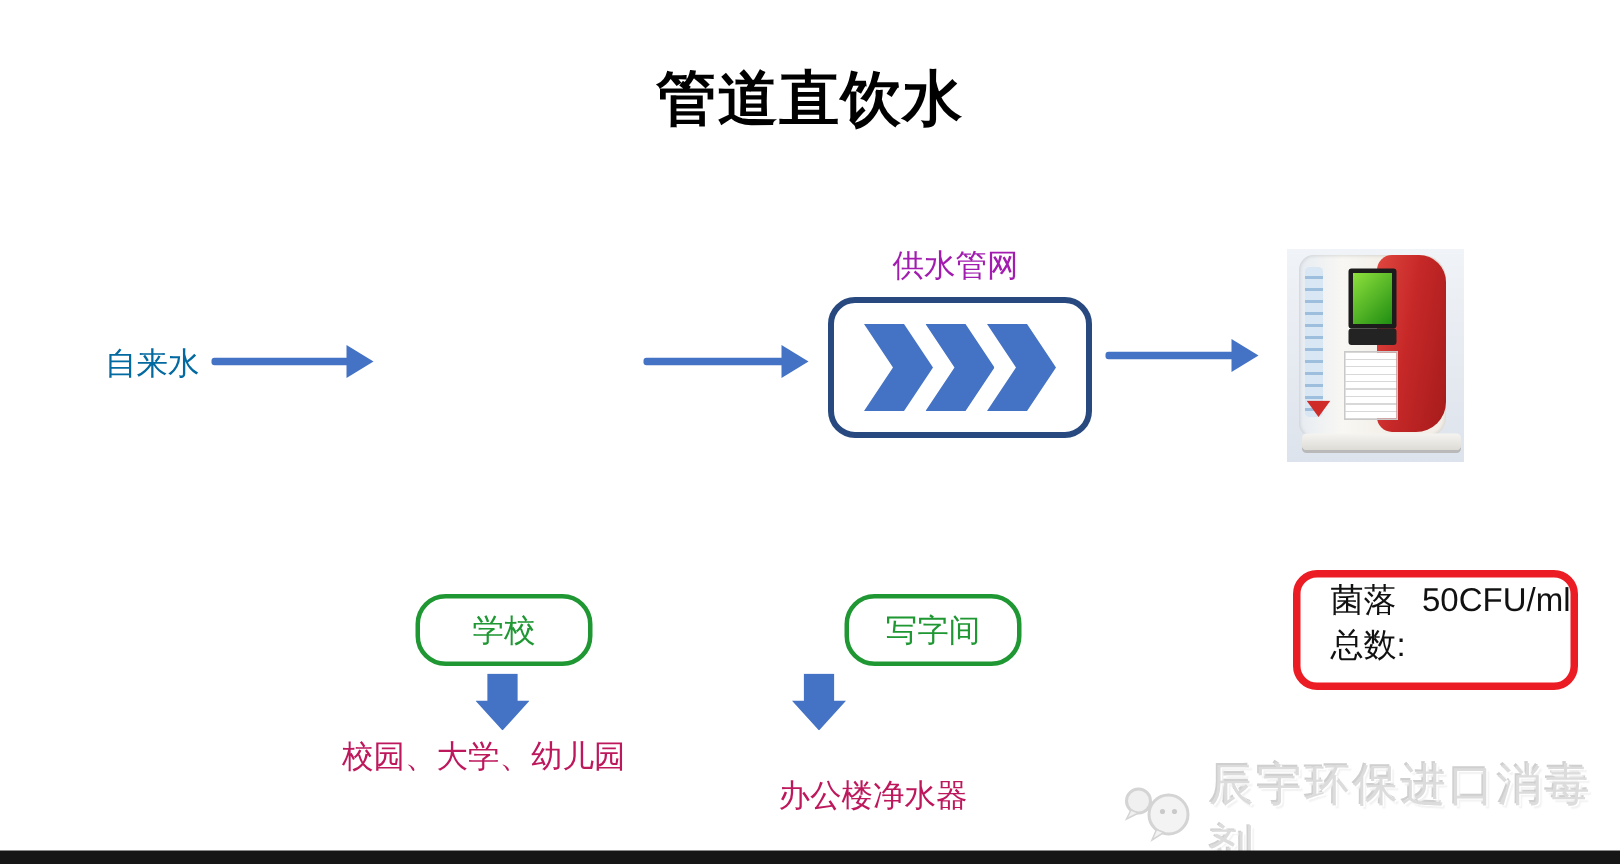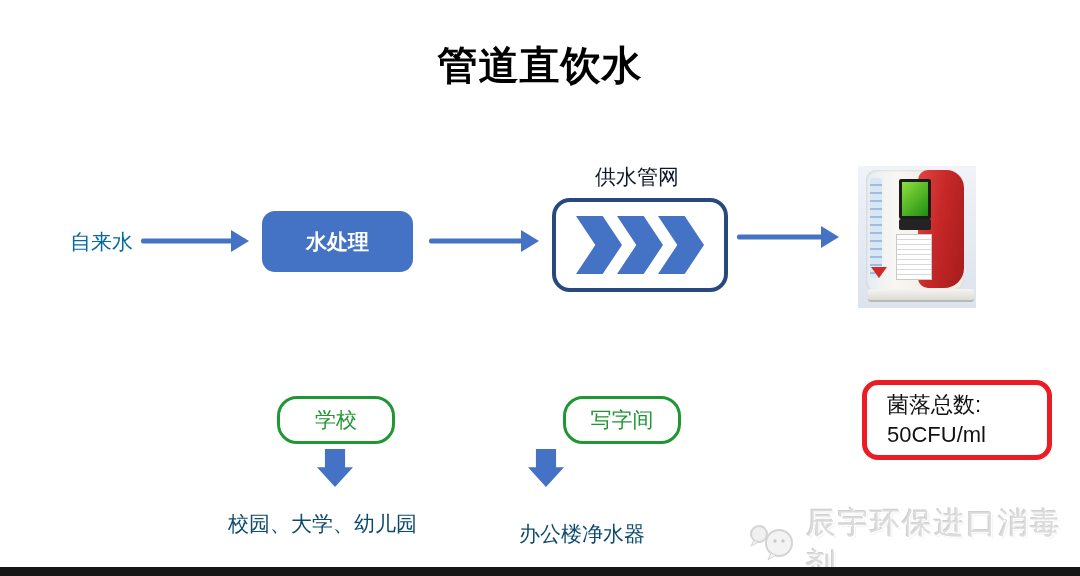--- a/index.html
+++ b/index.html
@@ -7,21 +7,21 @@
     position:relative;width:1080px;height:576px;background:#ffffff;overflow:hidden;
     font-family:"Liberation Sans","DejaVu Sans",sans-serif;color:#1a1a1a;
   }
   .abs{position:absolute;}
 
   
   .title{left:0;right:0;top:38px;text-align:center;font-size:40px;font-weight:bold;color:#000;letter-spacing:1px;}
 
   
   .src-label{left:70px;top:228px;font-size:21px;color:#0369a1;}
-  .net-label{left:552px;top:163px;width:170px;text-align:center;font-size:21px;color:#0f172a;}
+  .net-label{left:552px;top:163px;width:170px;text-align:center;font-size:21px;color:#a21caf;}
   .term-label{left:864px;top:108px;font-size:21px;line-height:1.35;color:#222;}
   .std-text{left:175px;top:293px;font-size:22px;color:#1a1a1a;}
 
   
   .treat-box{left:262px;top:211px;width:151px;height:61px;background:#4472C4;border-radius:13px;
     display:flex;align-items:center;justify-content:center;color:#fff;font-size:21px;font-weight:bold;}
 
   
   .harrow{height:24px;}
   .harrow .shaft{position:absolute;left:0;right:15px;top:50%;transform:translateY(-50%);height:5px;background:#4472C4;border-radius:2px;}
@@ -60,27 +60,27 @@
   .gbox1{left:277px;top:396px;width:112px;}
   .gbox2{left:422px;top:396px;width:110px;}
   .gbox3{left:563px;top:396px;width:112px;}
 
   
   .darrow{width:36px;height:38px;background:#4472C4;
     clip-path:polygon(22% 0,78% 0,78% 48%,100% 48%,50% 100%,0 48%,22% 48%);}
   .darrow1{left:317px;top:449px;}
   .darrow2{left:528px;top:449px;}
 
-  .gcap{font-size:21px;color:#0c4a6e;margin-top:20px;}
+  .gcap{font-size:21px;color:#be185d;}
   .gcap1{left:228px;top:490px;}
-  .gcap2{left:519px;top:500px;}
+  .gcap2{left:519px;top:516px;}
 
   
   .rbox{left:862px;top:380px;width:160px;height:70px;border:5px solid #EC1C24;border-radius:16px;background:#fff;
-    display:flex;flex-direction:column;justify-content:center;padding-left:20px;font-size:22px;line-height:1.35;color:#111;}
+    display:flex;flex-direction:row;justify-content:center;padding-left:20px;font-size:22px;line-height:1.35;color:#111;}
 
   
   .wmark{left:748px;top:503px;display:flex;align-items:center;gap:6px;}
   .wmark-text{font-size:30px;letter-spacing:2px;color:#dcdcdc;
     text-shadow:1px 1px 0 #ffffff,2px 2px 1px #f2f2f2,-1px -1px 0 #cfcfcf;}
 
   
   .bottom-bar{left:0;right:0;bottom:0;height:9px;background:#161616;}
 </style>
 </head>
@@ -90,23 +90,20 @@
 
   <div class="abs title">管道直饮水</div>
 
   <div class="abs src-label">自来水</div>
 
   <div class="abs harrow arrow1">
     <span class="shaft"></span>
     <span class="head"></span>
   </div>
 
-  <div class="abs treat-box">
-    <span>水处理</span>
-  </div>
 
   <div class="abs harrow arrow2">
     <span class="shaft"></span>
     <span class="head"></span>
   </div>
 
   <div class="abs net-label">供水管网</div>
 
   <div class="abs net-box">
     <span class="chev"></span>

